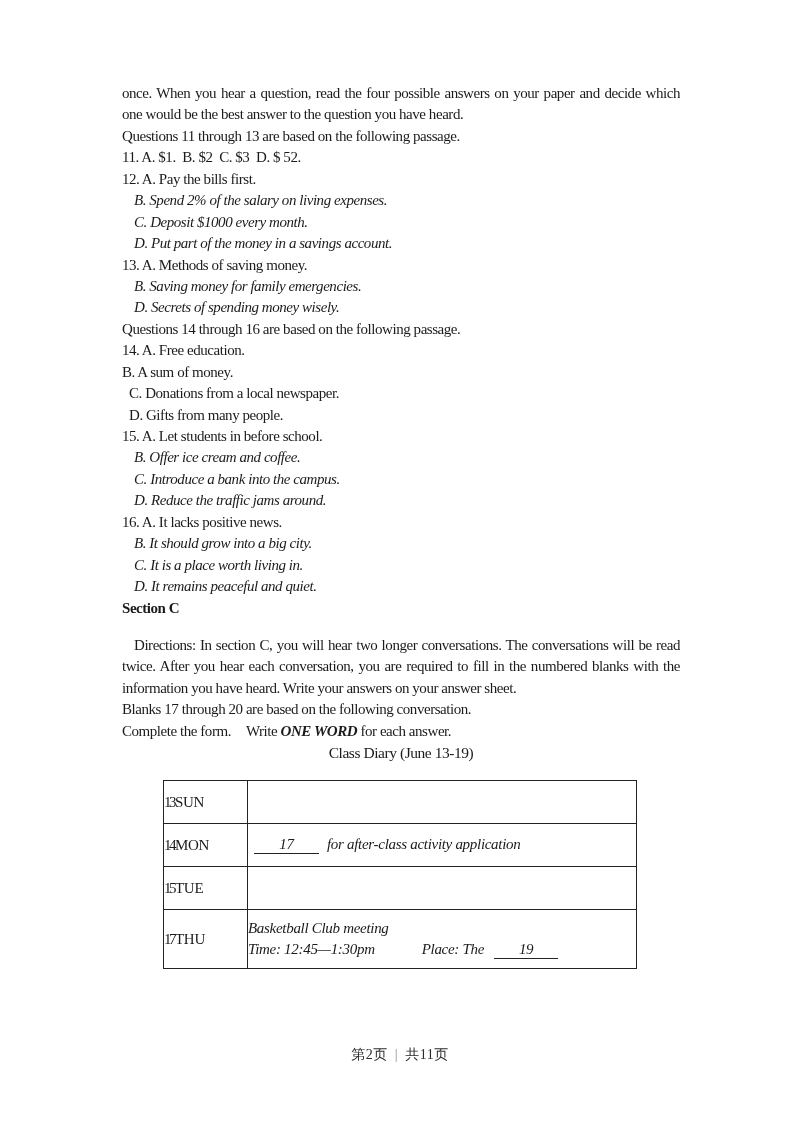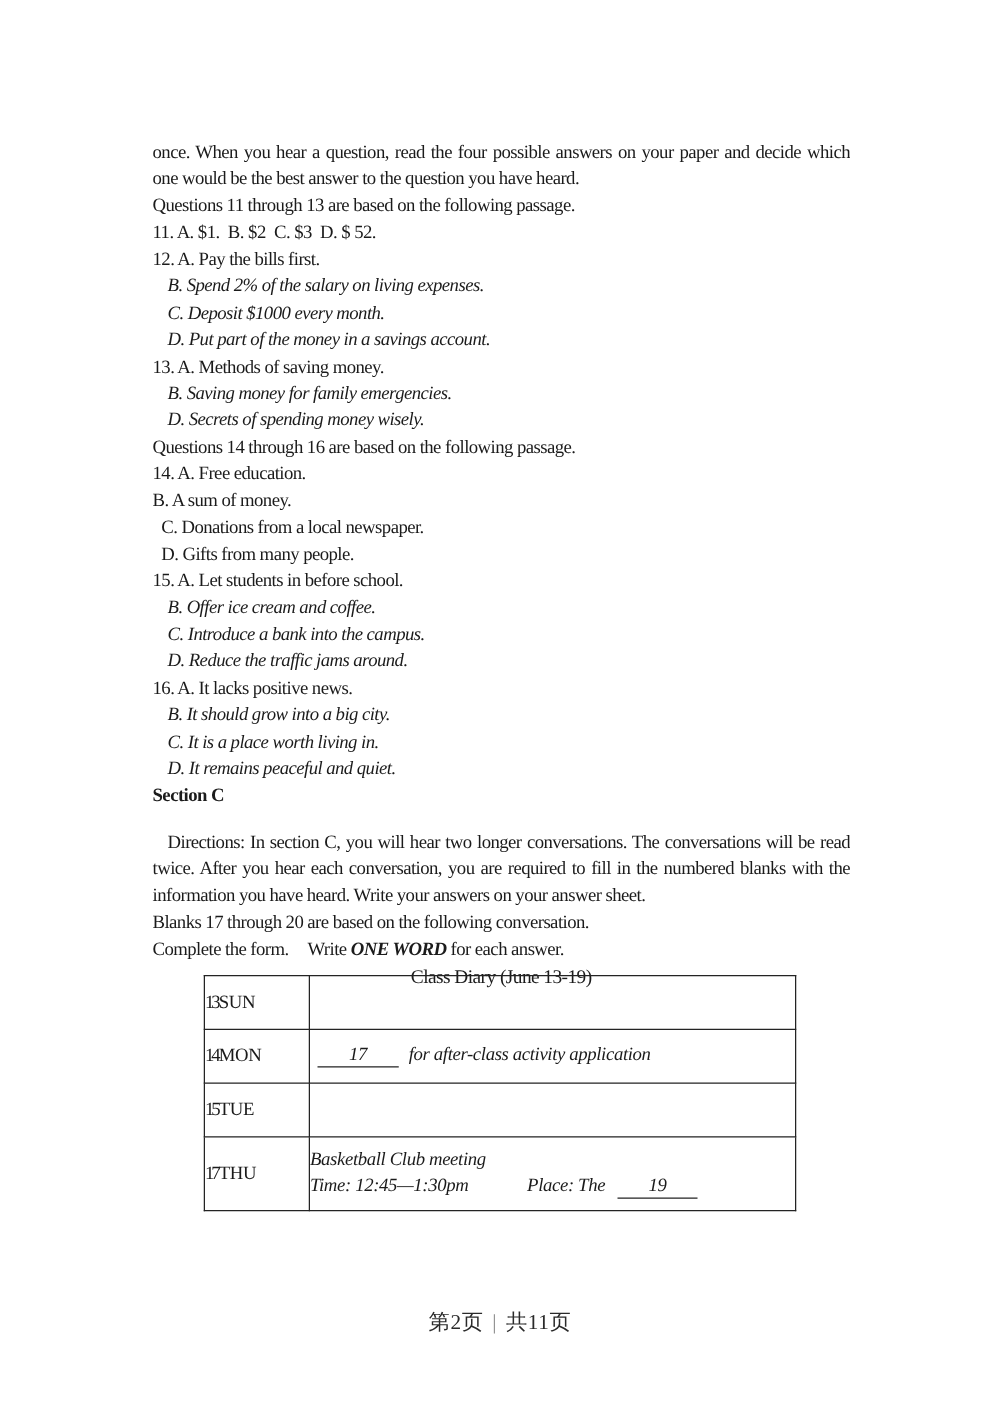--- a/index.html
+++ b/index.html
@@ -2,21 +2,21 @@
 <html><head>
 <meta charset="utf-8">
 <style>
   html,body{margin:0;padding:0;background:#ffffff;}
   .page{
     position:relative;width:800px;height:1132px;background:#ffffff;
     font-family:"Liberation Serif","DejaVu Serif",serif;color:#1b1b1b;
     overflow:hidden;
   }
   .main-text{
-    position:absolute;left:122px;top:112px;width:558px;
+    position:absolute;left:122px;top:83px;width:558px;
     font-size:15px;letter-spacing:-0.45px;
   }
   .ln{height:21.45px;line-height:21.45px;white-space:pre-wrap;}
   .just{white-space:normal;text-align:justify;text-align-last:justify;overflow:hidden;}
   .ind1{padding-left:12px;font-style:italic;}
   .ind05{padding-left:7px;}
   .bold{font-weight:bold;}
   .indent-first{text-indent:12px;margin-top:16px;}
   .gap4{display:inline-block;width:15px;}
   .emph{font-weight:bold;font-style:italic;}
@@ -39,21 +39,21 @@
     display:inline-block;border-bottom:1.5px solid #232323;
     text-align:center;line-height:17px;vertical-align:baseline;
   }
   .blank.b17{width:65px;margin-left:6px;margin-right:8px;}
   .blank.b18{width:63px;margin-left:8px;}
   .blank.b19{width:64px;margin-left:10px;}
   .thu-line{height:21.5px;line-height:21.5px;white-space:nowrap;}
   .place-label{margin-left:47px;}
   .footer{
     position:absolute;left:0;top:1046px;width:800px;text-align:center;
-    font-size:17px;color:#2a2a2a;letter-spacing:0.5px;
+    font-size:14px;color:#2a2a2a;letter-spacing:0.5px;
     font-family:"Liberation Serif","DejaVu Serif",serif;
   }
   .footer .sep{color:#8a8a8a;margin:0 7px;}
 </style>
 </head>
 <body>
 
 <div class="page">
 
   <div class="main-text">

